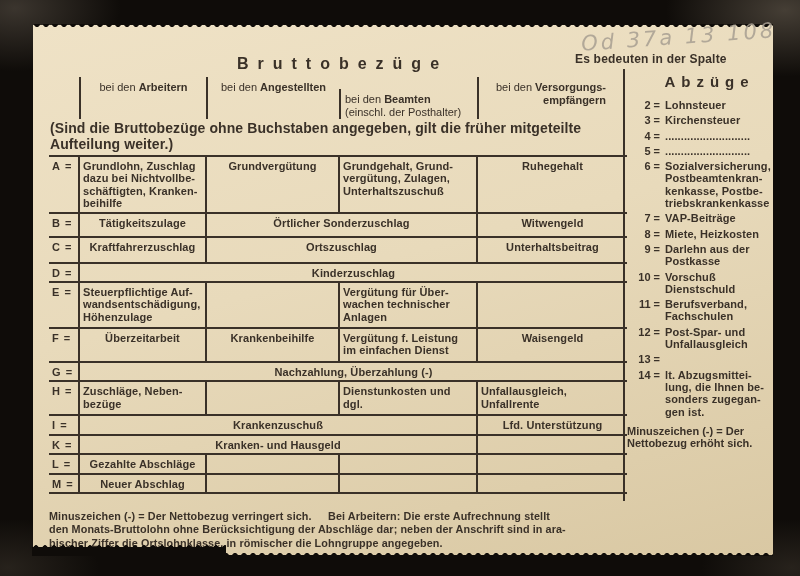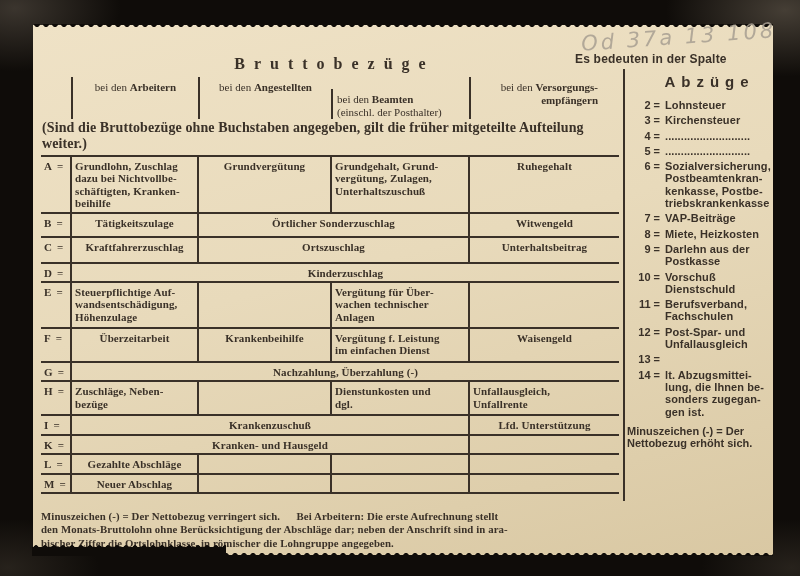--- a/index.html
+++ b/index.html
@@ -33,21 +33,21 @@
     content:"";position:absolute;left:0;right:0;top:-4px;height:5px;
     background-image:radial-gradient(circle at 4px 5px,#0f0c09 0 2.5px,rgba(0,0,0,0) 3px);
     background-size:9px 5px;background-repeat:repeat-x;
   }
   .handwriting{
     position:absolute;left:548px;top:0px;transform:rotate(-4deg);
     font-family:"DejaVu Sans",sans-serif;font-style:italic;
     font-size:21px;letter-spacing:3px;color:#a89f92;opacity:.85;white-space:nowrap;
   }
   
-  .main{position:absolute;left:8px;top:0;width:578px;font-family:Liberation Serif, serif;}
+  .main{position:absolute;left:16px;top:0;width:578px;}
   .doc-title{
     margin-top:30px;text-align:center;font-size:16px;font-weight:700;
     letter-spacing:9px;padding-left:9px;
   }
   .thead{display:flex;margin-top:4px;min-height:36px;}
   .th{box-sizing:border-box;font-size:11px;font-weight:400;line-height:13px;padding-top:4px;}
   .th b{font-weight:700;}
   .th.tl{width:30px;}
   .th.c1{width:127px;text-align:center;border-left:2px solid #3a3128;}
   .th.c2{width:133px;text-align:center;border-left:2px solid #3a3128;}

